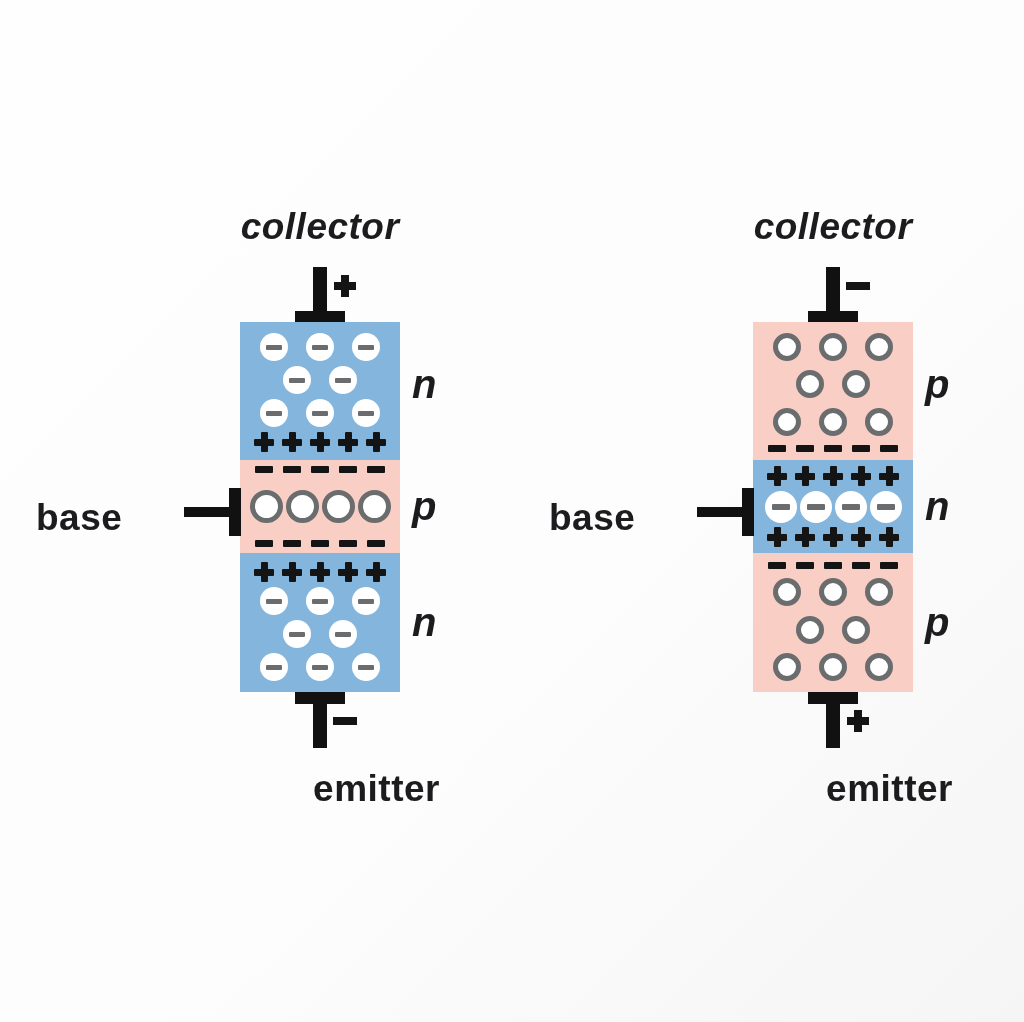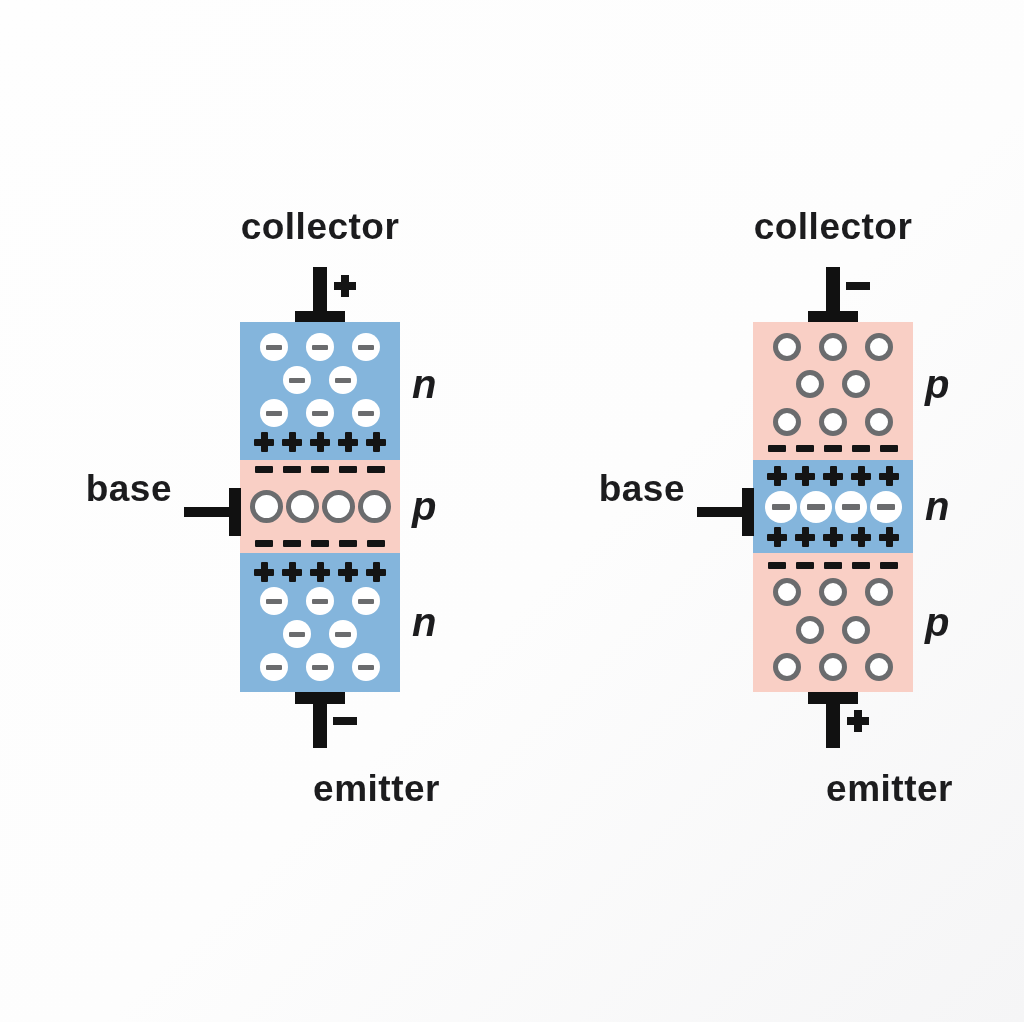--- a/index.html
+++ b/index.html
@@ -8,23 +8,23 @@
     background:linear-gradient(135deg,#fefefe 0%,#fdfdfd 55%,#f5f5f6 100%);
     font-family:"Liberation Sans", sans-serif;
   }
   .stage{position:relative;width:1024px;height:1022px;}
   .diagram{position:absolute;left:0;top:0;width:1024px;height:1022px;}
   .d0{--ox:0px;}
   .d1{--ox:513px;}
 
   
   .lbl{position:absolute;color:var(--text);font-weight:700;font-size:37px;letter-spacing:0.5px;}
-  .lbl.collector{left:calc(var(--ox) + 200px);top:206px;width:240px;text-align:center;}
+  .lbl.collector{left:calc(var(--ox) + 200px);top:206px;width:240px;text-align:center;font-style:italic;}
   .lbl.emitter{left:calc(var(--ox) + 200px);top:768px;width:240px;text-align:right;}
-  .lbl.base{left:calc(var(--ox) + 36px);top:468px;width:136px;text-align:right;}
+  .lbl.base{left:calc(var(--ox) + 36px);top:497px;width:136px;text-align:left;}
   .dopant{position:absolute;left:calc(var(--ox) + 412px);width:46px;height:44px;
     color:var(--text);font-weight:700;font-style:italic;font-size:40px;
     display:flex;align-items:center;justify-content:flex-start;}
   .dop-0{top:362px;}
   .dop-1{top:484px;}
   .dop-2{top:600px;}
 
   
   .bar{position:absolute;background:var(--terminal);}
   .tt-v{left:calc(var(--ox) + 313px);top:267px;width:14px;height:50px;}

